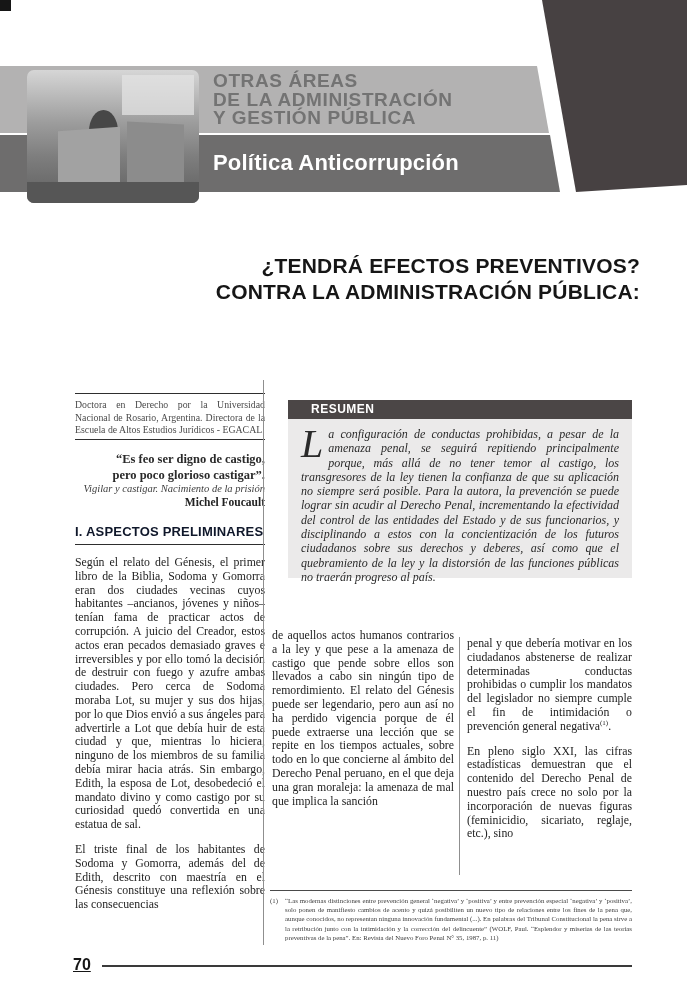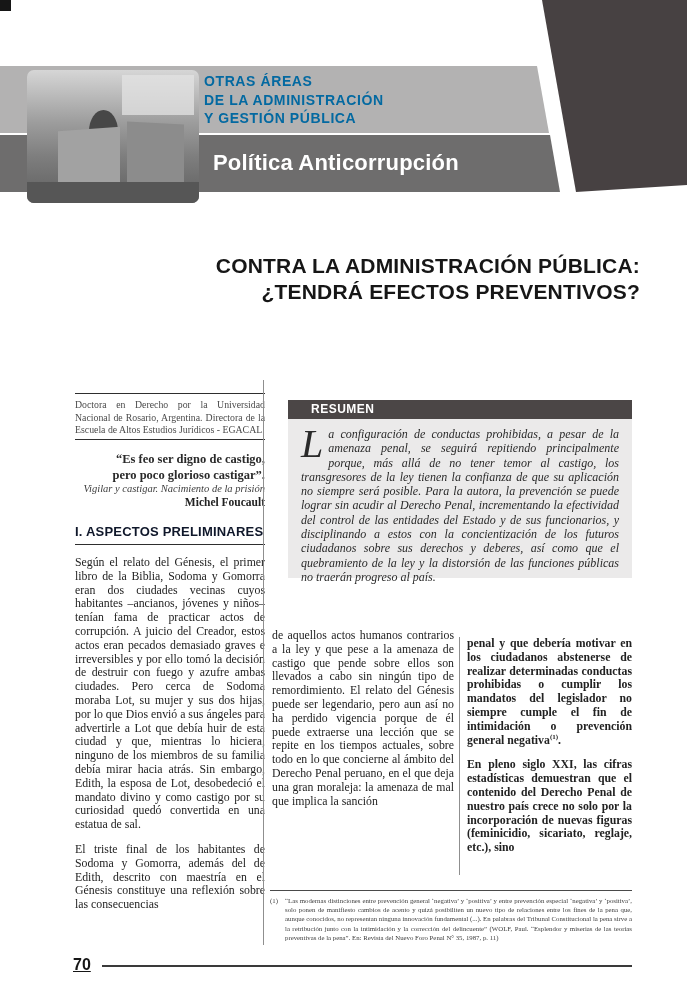--- a/index.html
+++ b/index.html
@@ -7,22 +7,22 @@
         font-family:"Liberation Serif",serif;color:#1f1f1f;}
 
   
   .corner-mark{position:absolute;left:0;top:0;width:11px;height:11px;background:#161616;}
   .band-light{position:absolute;left:0;top:66px;width:560px;height:67px;background:#b3b2b2;
               clip-path:polygon(0 0,537px 0,549px 100%,0 100%);}
   .band-dark{position:absolute;left:0;top:135px;width:575px;height:57px;background:#6e6d6d;
              clip-path:polygon(0 0,550px 0,560px 100%,0 100%);}
   .corner-shape{position:absolute;left:0;top:0;width:687px;height:192px;background:#474142;
                 clip-path:polygon(542px 0,687px 0,687px 185px,576px 192px);}
-  .kicker{position:absolute;left:204px;top:72px;font-family:"Liberation Sans",sans-serif;
-          font-weight:bold;font-size:14px;line-height:18.5px;letter-spacing:.6px;color:#0369a1;}
+  .kicker{position:absolute;left:213px;top:72px;font-family:"Liberation Sans",sans-serif;
+          font-weight:bold;font-size:19px;line-height:18.5px;letter-spacing:.6px;color:#737373;}
   .section-label{position:absolute;left:213px;top:150px;font-family:"Liberation Sans",sans-serif;
           font-weight:bold;font-size:22px;color:#ffffff;letter-spacing:.2px;}
   .photo{position:absolute;left:27px;top:70px;width:172px;height:133px;border-radius:7px;overflow:hidden;
          background:linear-gradient(180deg,#d6d6d6 0%,#bcbcbc 18%,#9c9c9c 40%,#7e7e7e 65%,#5f5f5f 100%);}
   .photo .ph-window{position:absolute;left:55%;top:4%;width:42%;height:30%;background:#e3e3e3;opacity:.75;}
   .photo .ph-person{position:absolute;left:36%;top:30%;width:17%;height:32%;background:#474747;
                     border-radius:50% 50% 35% 35%;}
   .photo .ph-panel1{position:absolute;left:18%;top:44%;width:36%;height:48%;background:#a2a2a2;transform:skewY(-4deg);}
   .photo .ph-panel2{position:absolute;left:58%;top:40%;width:33%;height:52%;background:#8c8c8c;transform:skewY(3deg);}
   .photo .ph-desk{position:absolute;left:0;bottom:0;width:100%;height:16%;background:#565656;}
@@ -58,21 +58,21 @@
                 text-align:justify;color:#2a2a2a;}
   .dropcap{float:left;font-size:40px;line-height:30px;margin:2px 5px 0 0;font-style:italic;
            font-family:"Liberation Serif",serif;color:#2a2a2a;}
 
   
   .bodycol{position:absolute;font-size:11.8px;line-height:13.8px;text-align:justify;color:#222;
            hyphens:auto;-webkit-hyphens:auto;}
   .bodycol p{margin:0 0 11px 0;}
   .col1{left:75px;top:556px;width:190px;}
   .col2{left:272px;top:609px;width:182px;margin-top:20px;}
-  .col3{left:467px;top:637px;width:165px;font-weight:bold;}
+  .col3{left:467px;top:637px;width:165px;}
   .vdiv{position:absolute;width:1px;background:#8f8f8f;}
   .vdiv1{left:263px;top:380px;height:565px;}
   .vdiv2{left:459px;top:637px;height:238px;}
   sup{font-size:7px;line-height:0;}
 
   
   .footnote-rule{position:absolute;left:270px;top:890px;width:362px;height:1px;background:#4a4a4a;}
   .footnote{position:absolute;left:270px;top:896px;width:362px;font-size:6.8px;line-height:9.2px;
             text-align:justify;color:#3d3d3d;padding-left:15px;box-sizing:border-box;}
   .footnote .marker{position:absolute;left:0;top:0;}
@@ -101,22 +101,22 @@
   </div>
 
   <div class="kicker">
     <div>OTRAS ÁREAS</div>
     <div>DE LA ADMINISTRACIÓN</div>
     <div>Y GESTIÓN PÚBLICA</div>
   </div>
   <div class="section-label">Política Anticorrupción</div>
 
   <div class="article-title">
+    <div>¿TENDRÁ EFECTOS PREVENTIVOS?</div>
     <div>CONTRA LA ADMINISTRACIÓN PÚBLICA:</div>
-    <div>¿TENDRÁ EFECTOS PREVENTIVOS?</div>
   </div>
 
   <div class="rule rule-a"></div>
   <div class="credentials">Doctora en Derecho por la Universidad Nacional de Rosario, Argentina. Directora de la Escuela de Altos Estudios Jurídicos - EGACAL.</div>
   <div class="rule rule-b"></div>
   <div class="epigraph">
     <div>“Es feo ser digno de castigo,</div>
     <div>pero poco glorioso castigar”.</div>
   </div>
   <div class="epigraph-source">Vigilar y castigar. Nacimiento de la prisión</div>

